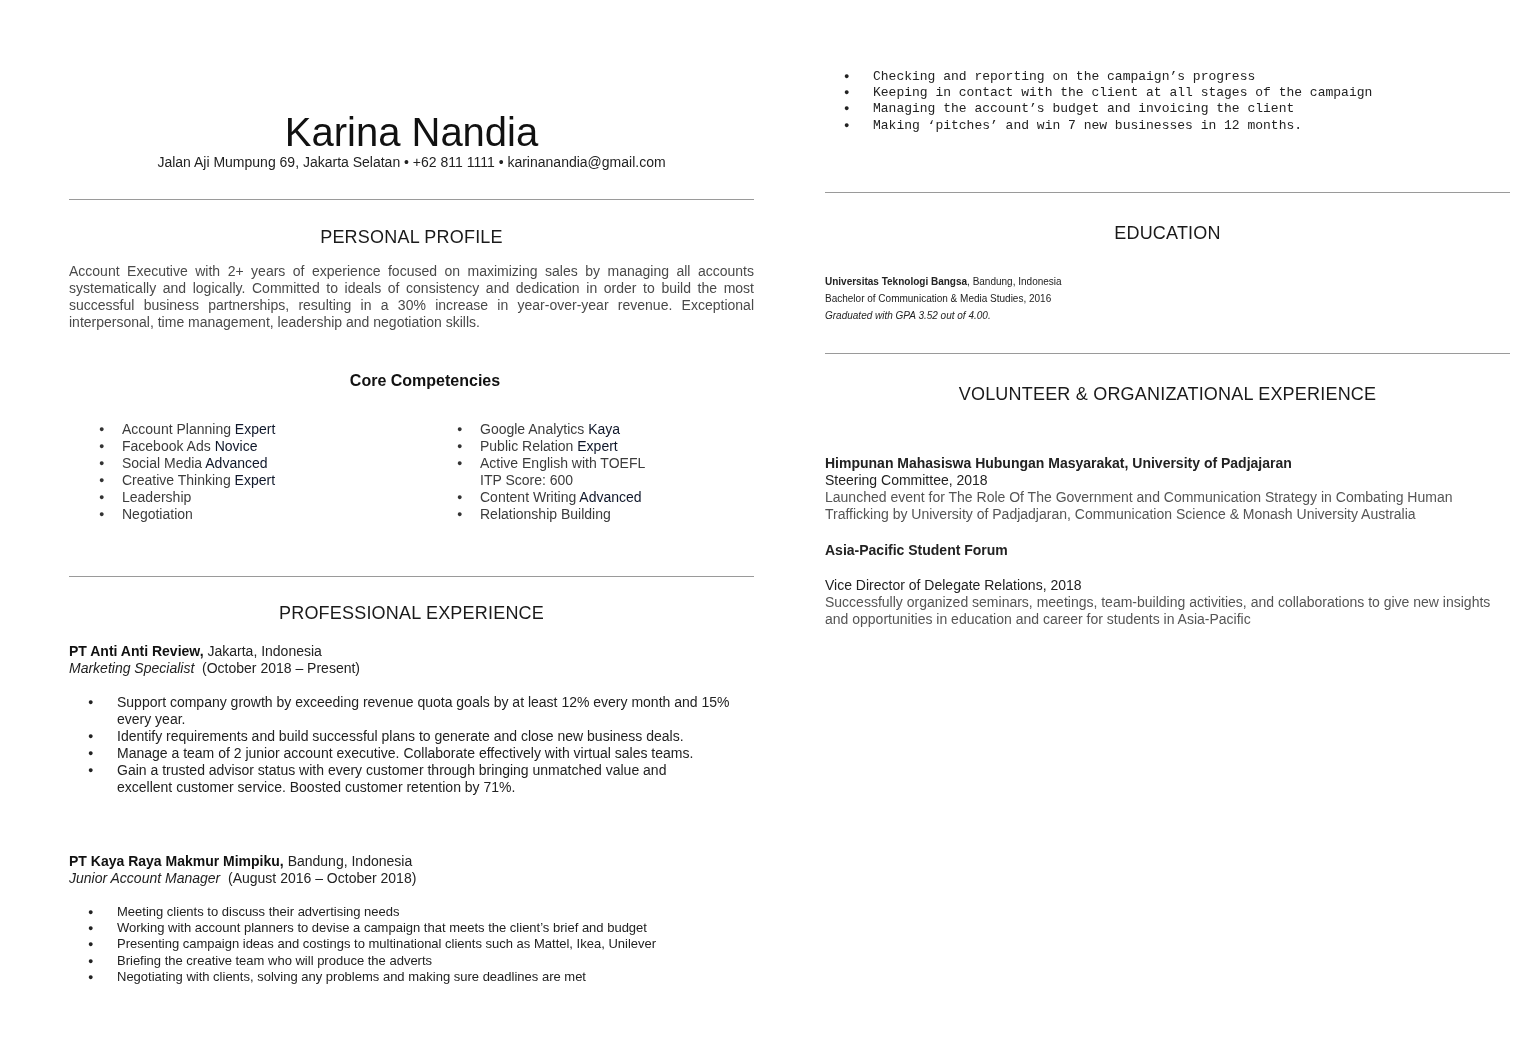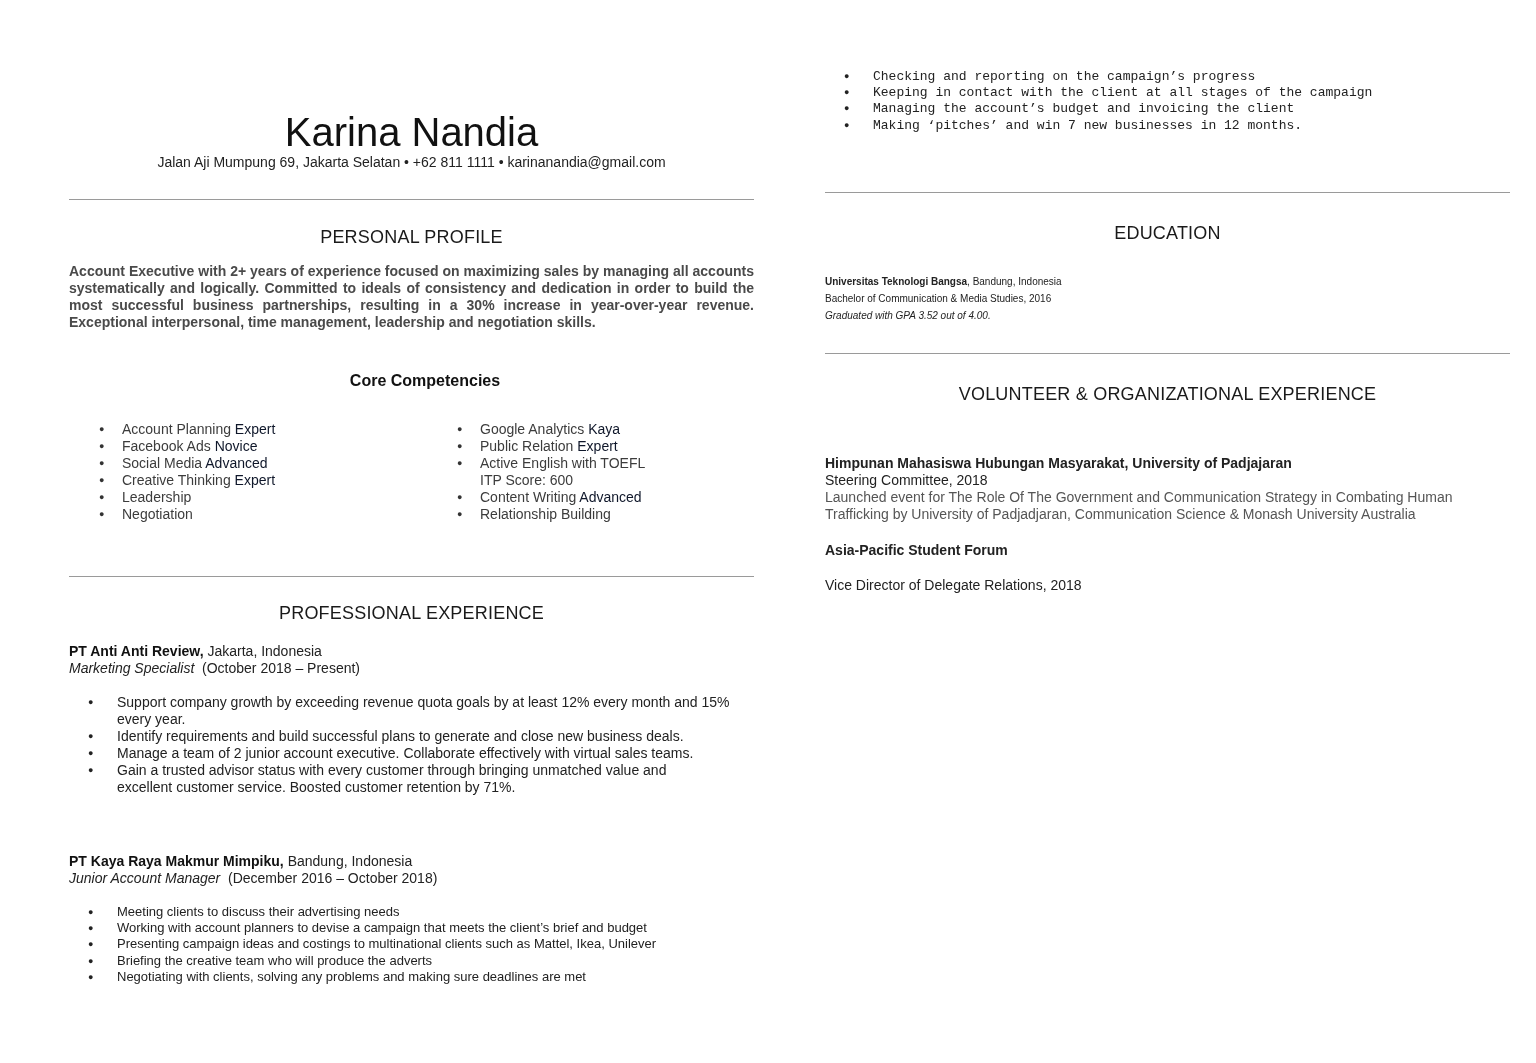--- a/index.html
+++ b/index.html
@@ -8,21 +8,21 @@
       font-family: "Liberation Sans", sans-serif; color: #1a1a1a;
     }
     .page { position: absolute; top: 0; }
     #left { left: 69px; width: 685px; }
     #right { left: 825px; width: 685px; }
 
     .name { position: absolute; top: 110px; left: 0; width: 685px; text-align: center; font-size: 40px; color: #111; }
     .contact { position: absolute; top: 154px; left: 0; width: 685px; text-align: center; font-size: 14px; color: #222; }
     .rule { position: absolute; left: 0; width: 685px; height: 0; border-top: 1.5px solid #9a9a9a; }
     .section-title { position: absolute; left: 0; width: 685px; text-align: center; font-size: 18px; color: #1a1a1a; letter-spacing: 0.2px; }
-    .profile { position: absolute; top: 263px; left: 0; width: 685px; font-size: 14px; line-height: 17px; color: #4a4a4a; text-align: justify; font-weight: bold; }
+    .profile { position: absolute; top: 263px; left: 0; width: 685px; font-size: 14px; line-height: 17px; color: #4a4a4a; text-align: justify; }
     .subhead { position: absolute; top: 372px; left: 0; width: 712px; text-align: center; font-size: 16px; font-weight: bold; color: #111; }
 
     ul.comp { position: absolute; margin: 0; padding: 0; list-style: none; font-size: 14px; line-height: 17px; color: #3c3c3c; }
     ul.comp li { position: relative; padding-left: 23px; }
     ul.comp li::before { content: "●"; position: absolute; left: 0; font-size: 9px; color: #333; top: 0; }
     .level { color: #0f172a; }
 
     .job-head { position: absolute; left: 0; font-size: 14px; line-height: 17px; color: #222; }
     .job-head b { color: #111; }
     ul.bullets { position: absolute; margin: 0; padding: 0; list-style: none; font-size: 14px; line-height: 17px; color: #222; }
@@ -73,21 +73,21 @@
   </div>
   <ul class="bullets" style="top:694px; width:685px; left:0;">
     <li style="padding-right:22px">Support company growth by exceeding revenue quota goals by at least 12% every month and 15% every year.</li>
     <li>Identify requirements and build successful plans to generate and close new business deals.</li>
     <li>Manage a team of 2 junior account executive. Collaborate effectively with virtual sales teams.</li>
     <li style="padding-right:50px">Gain a trusted advisor status with every customer through bringing unmatched value and excellent customer service. Boosted customer retention by 71%.</li>
   </ul>
 
   <div class="job-head" style="top:853px">
     <div><b>PT Kaya Raya Makmur Mimpiku,</b><span style="white-space:pre"> Bandung, Indonesia</span></div>
-    <div><i>Junior Account Manager</i><span style="white-space:pre">  (December 2016 – October 2018)</span></div>
+    <div><i>Junior Account Manager</i><span style="white-space:pre">  (August 2016 – October 2018)</span></div>
   </div>
   <ul class="bullets small" style="top:904px; width:685px; left:0;">
     <li>Meeting clients to discuss their advertising needs</li>
     <li>Working with account planners to devise a campaign that meets the client’s brief and budget</li>
     <li>Presenting campaign ideas and costings to multinational clients such as Mattel, Ikea, Unilever</li>
     <li>Briefing the creative team who will produce the adverts</li>
     <li>Negotiating with clients, solving any problems and making sure deadlines are met</li>
   </ul>
 </div>
 
@@ -113,14 +113,15 @@
 
   <div class="vol" style="top:455px">
     <div><b>Himpunan Mahasiswa Hubungan Masyarakat, University of Padjajaran</b></div>
     <div>Steering Committee, 2018</div>
     <div class="desc">Launched event for The Role Of The Government and Communication Strategy in Combating Human Trafficking by University of Padjadjaran, Communication Science &amp; Monash University Australia</div>
   </div>
 
   <div class="vol" style="top:542px">
     <div style="margin-bottom:18px"><b>Asia-Pacific Student Forum</b></div>
     <div>Vice Director of Delegate Relations, 2018</div>
+    <div class="desc">Successfully organized seminars, meetings, team-building activities, and collaborations to give new insights and opportunities in education and career for students in Asia-Pacific</div>
   </div>
 </div>
 
 </body></html>

